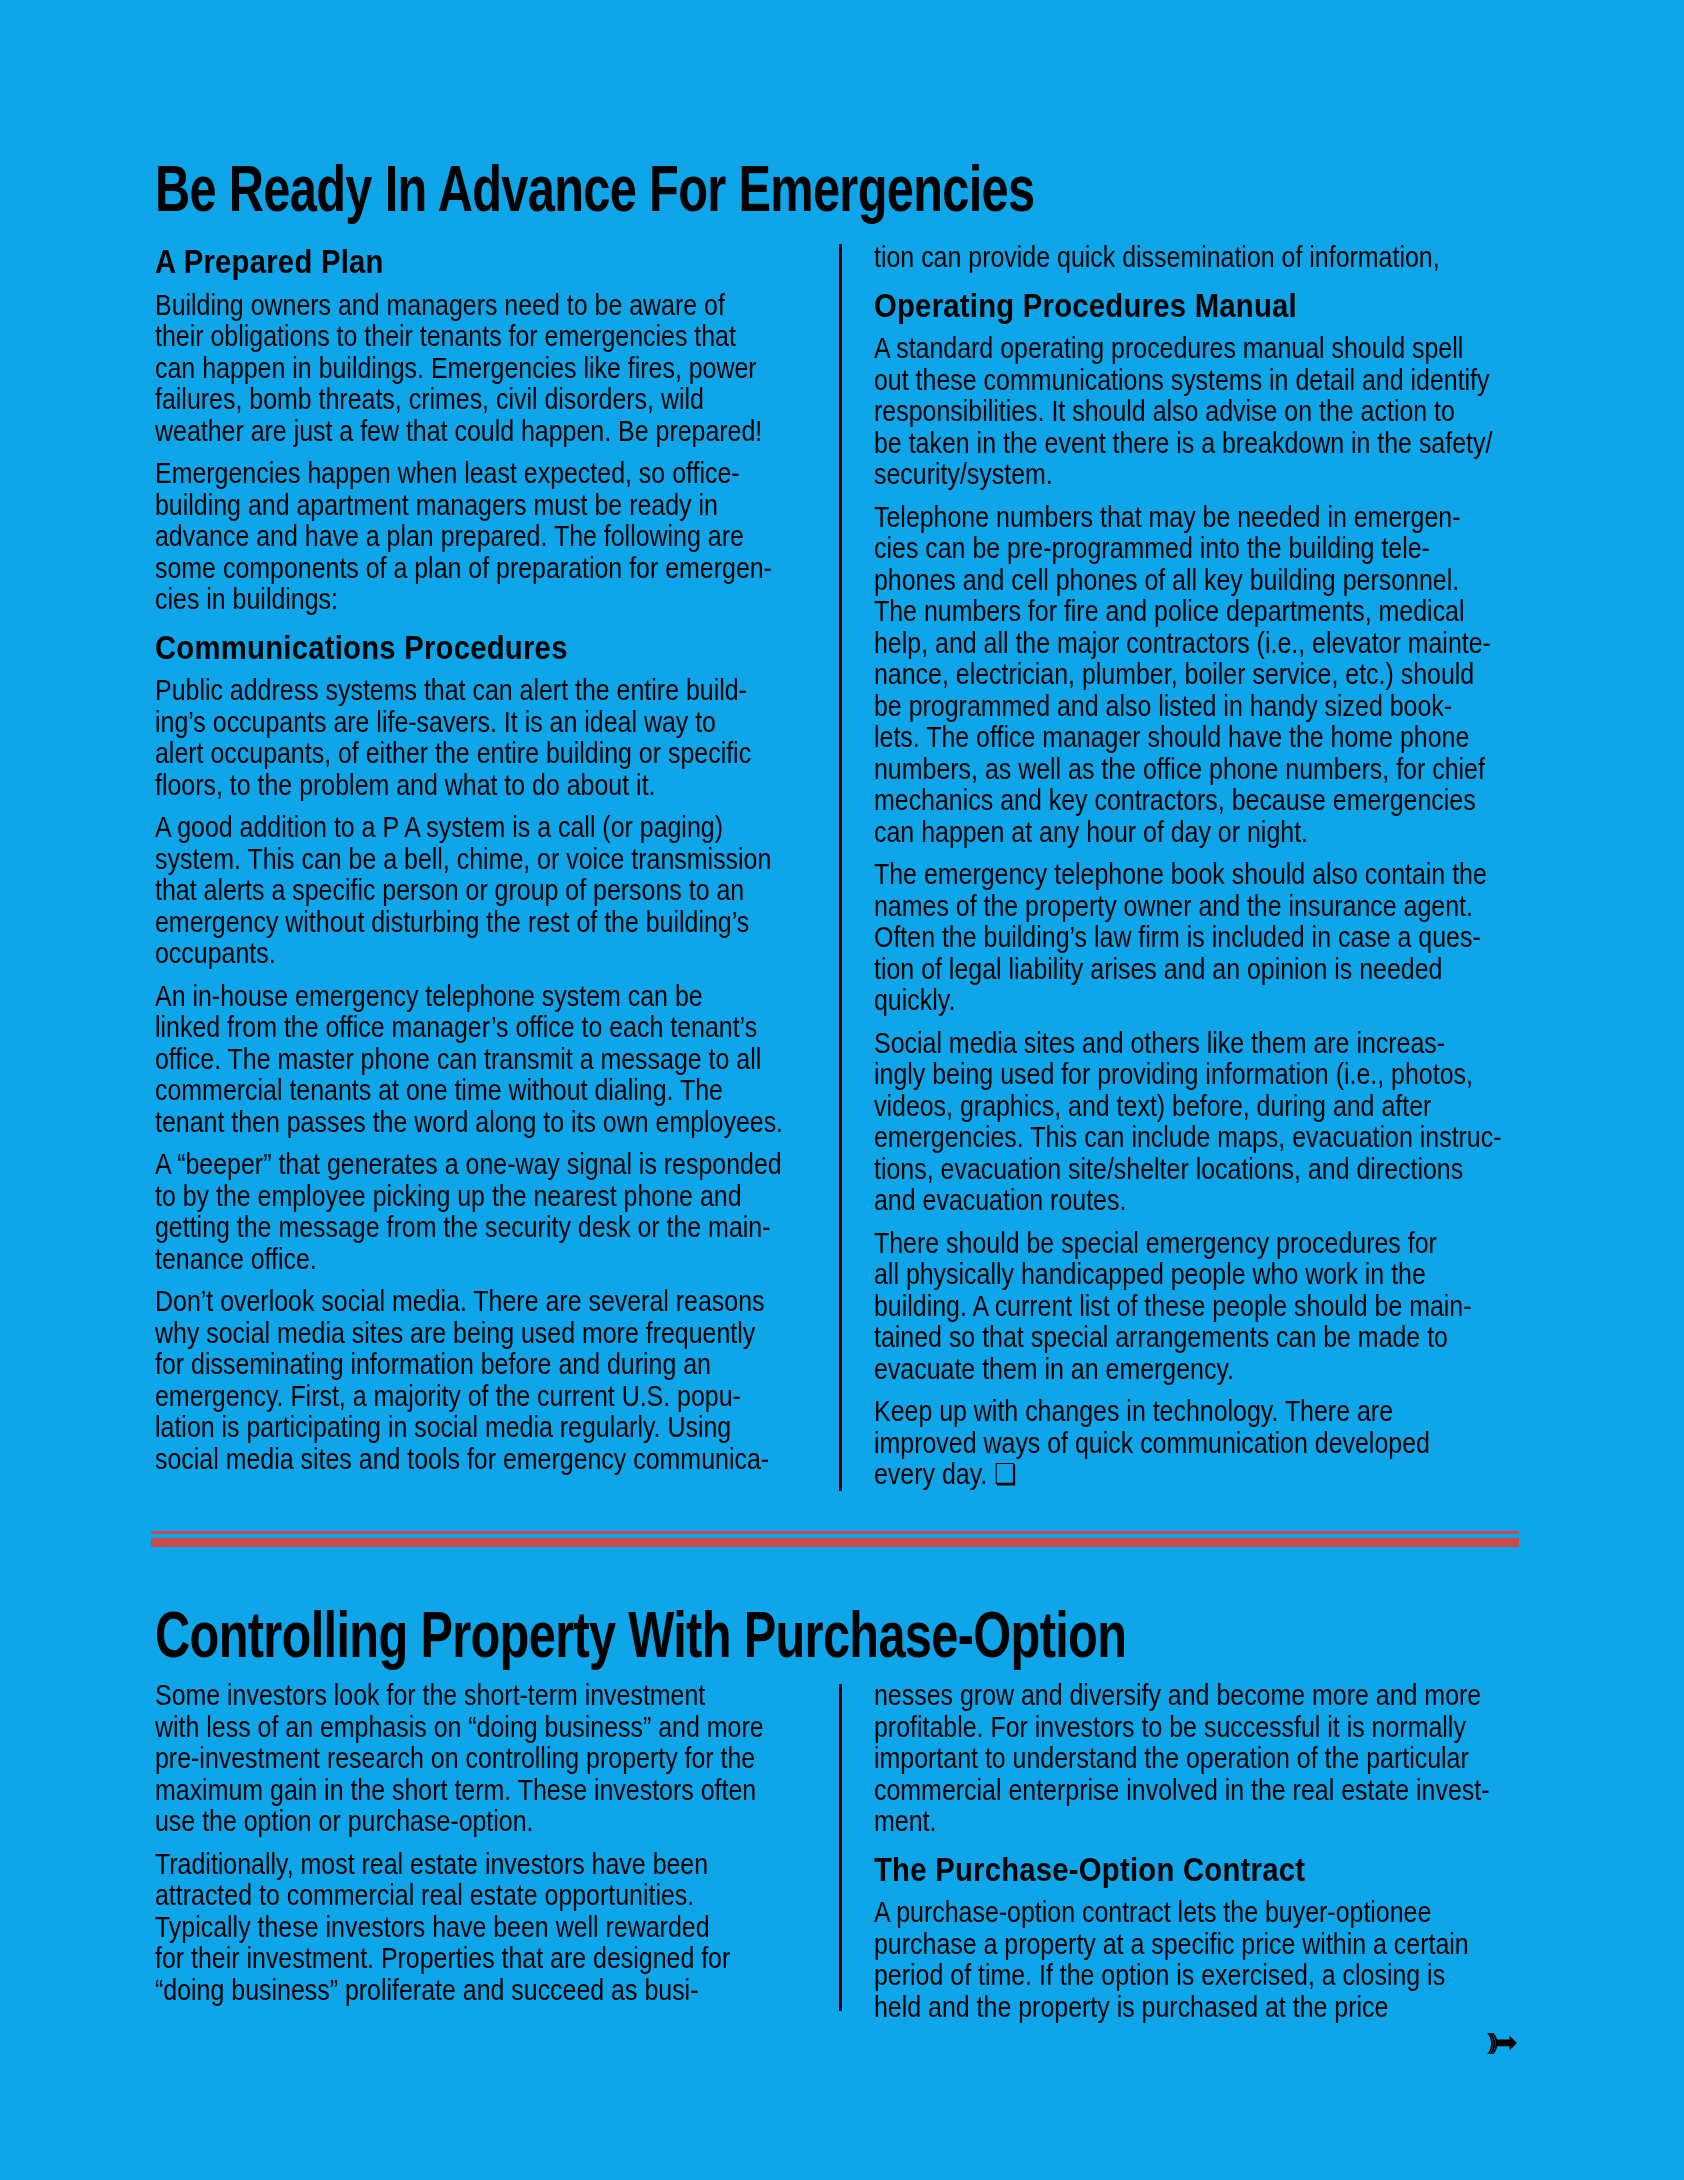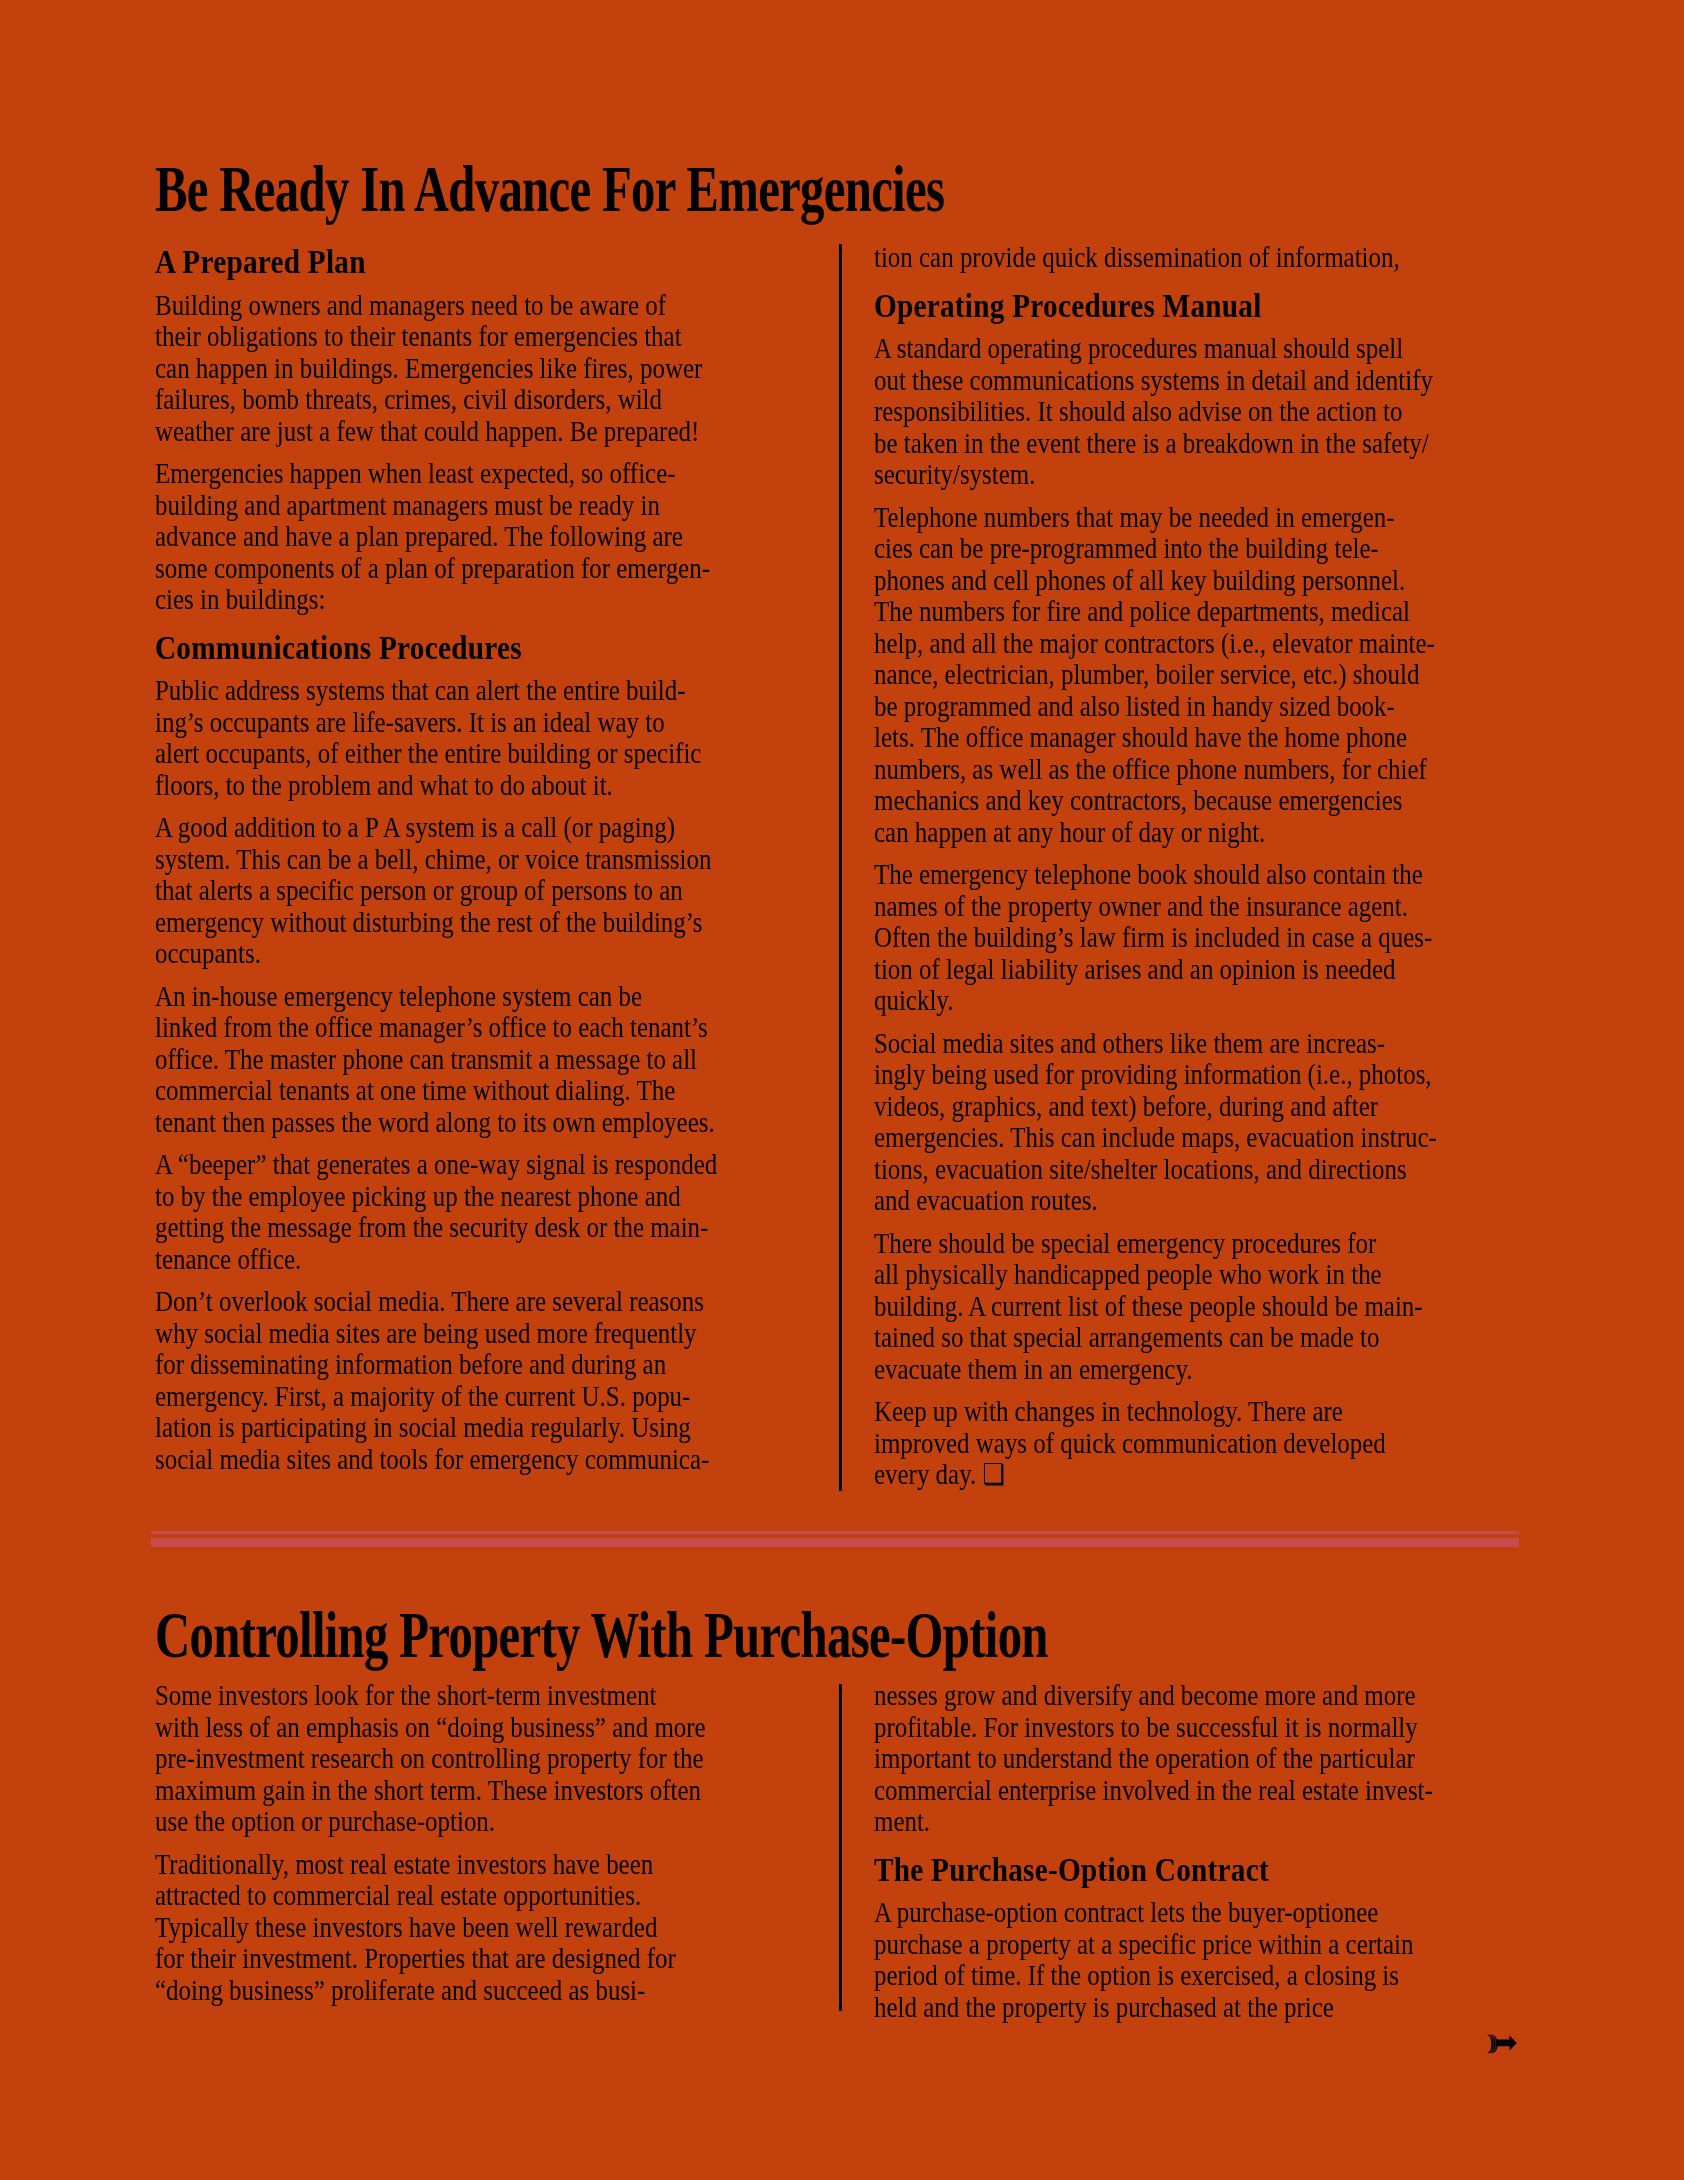--- a/index.html
+++ b/index.html
@@ -1,21 +1,21 @@
 <!DOCTYPE html>
 <html style="font-size:13.6px"><head>
 <meta charset="utf-8">
 <style>
   html, body { margin: 0; padding: 0; background: #ffffff; }
   .page {
     position: relative;
     width: 1685px;
     height: 2181px;
-    background: #c2410c;
-    font-family: Liberation Serif, serif;
+    background: #0ea5e9;
+    font-family: Liberation Sans, sans-serif;
     color: #000000;
     overflow: hidden;
   }
   .headline {
     position: absolute;
     font-weight: 700;
     font-size: 65px;
     line-height: 1.05;
     letter-spacing: -0.9px;
     transform: scaleX(0.75);

